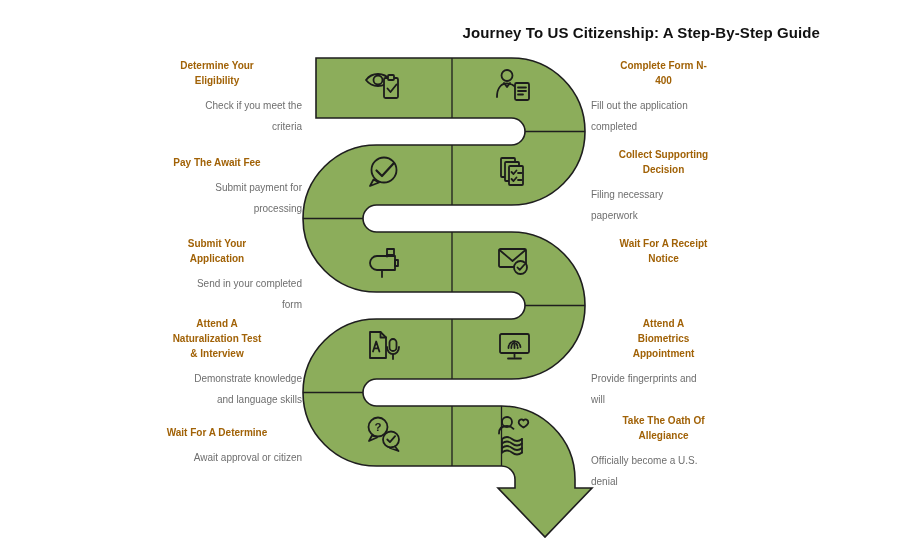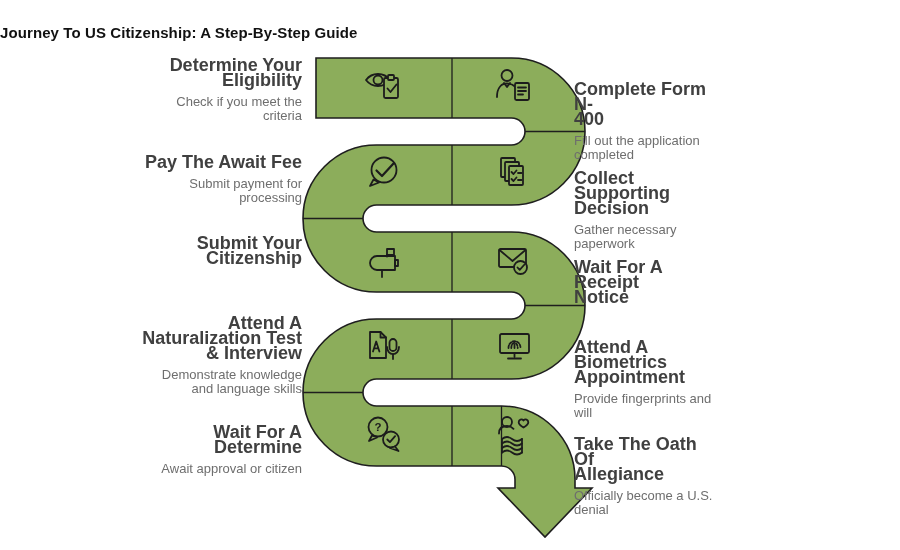--- a/index.html
+++ b/index.html
@@ -1,29 +1,29 @@
 <!DOCTYPE html>
 <html><head>
 <meta charset="utf-8">
 <style>
   html,body{margin:0;padding:0;}
   body{
     width:900px;height:550px;position:relative;background:#ffffff;
     font-family:"Liberation Sans",sans-serif;overflow:hidden;
   }
   .main-title{
-    position:absolute;top:24px;left:0;width:820px;text-align:left;
+    position:absolute;top:24px;left:0;width:820px;text-align:right;
     font-size:15px;font-weight:bold;color:#111;letter-spacing:.1px;
   }
   svg.flow{position:absolute;left:0;top:0;}
   .step{position:absolute;}
-  .step .t{font-size:18px;font-weight:bold;color:#404040;line-height:15px;white-space:pre-line;}
-  .step .d{font-size:13px;color:#6e6e6e;line-height:14px;margin-top:7px;white-space:pre-line;}
+  .step .t{font-size:10px;font-weight:bold;color:#a16207;line-height:15px;white-space:pre-line;text-align:center;}
+  .step .d{font-size:10px;color:#6e6e6e;line-height:21px;margin-top:7px;white-space:pre-line;}
   .left{width:170px;right:598px;text-align:right;}
-  .right{width:145px;left:574px;text-align:left;margin-top:24px;}
+  .right{width:145px;left:591px;text-align:left;}
   .tb-l1{top:58px}.tb-l2{top:155px}.tb-l3{top:236px}.tb-l4{top:316px}.tb-l5{top:425px}
   .tb-r1{top:58px}.tb-r2{top:147px}.tb-r3{top:236px}.tb-r4{top:316px}.tb-r5{top:413px}
   .ic{stroke:#1c1c1c;stroke-width:1.8;fill:none;stroke-linecap:round;stroke-linejoin:round;}
   .icf{fill:#8CAD5B;}
   .div-line{stroke:#1e1e1e;stroke-width:1.3;}
 </style>
 </head>
 <body>
 
 <div class="main-title">Journey To US Citizenship: A Step-By-Step Guide</div>
@@ -142,21 +142,23 @@
   <div class="d">Check if you meet the
 criteria</div>
 </div>
 <div class="step left tb-l2">
   <div class="t">Pay The Await Fee</div>
   <div class="d">Submit payment for
 processing</div>
 </div>
 <div class="step left tb-l3">
   <div class="t">Submit Your
-Citizenship</div>
+Application</div>
+  <div class="d">Send in your completed
+form</div>
 </div>
 <div class="step left tb-l4">
   <div class="t">Attend A
 Naturalization Test
 &amp; Interview</div>
   <div class="d">Demonstrate knowledge
 and language skills</div>
 </div>
 <div class="step left tb-l5">
   <div class="t">Wait For A Determine</div>
@@ -165,21 +167,21 @@
 
 <div class="step right tb-r1">
   <div class="t">Complete Form N-
 400</div>
   <div class="d">Fill out the application
 completed</div>
 </div>
 <div class="step right tb-r2">
   <div class="t">Collect Supporting
 Decision</div>
-  <div class="d">Gather necessary
+  <div class="d">Filing necessary
 paperwork</div>
 </div>
 <div class="step right tb-r3">
   <div class="t">Wait For A Receipt
 Notice</div>
 </div>
 <div class="step right tb-r4">
   <div class="t">Attend A
 Biometrics
 Appointment</div>

